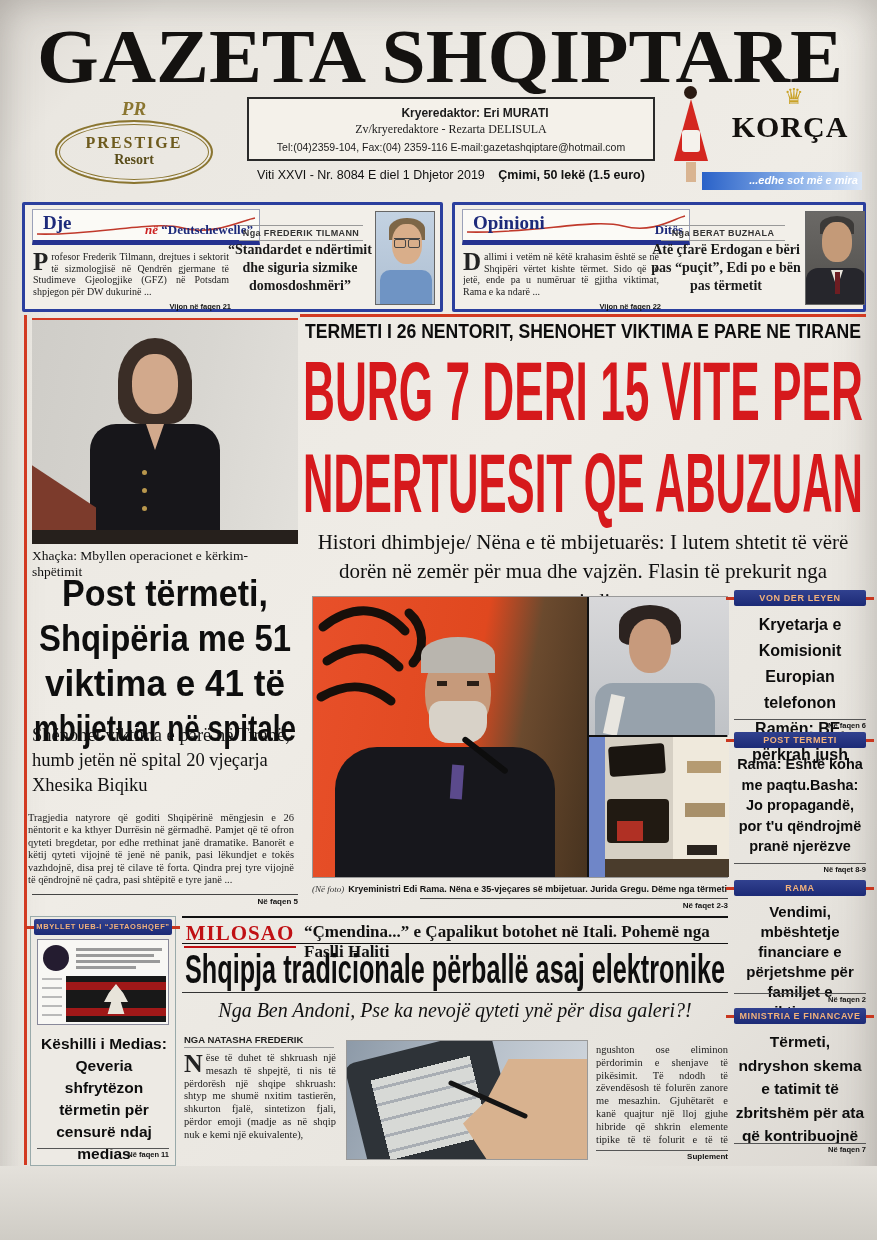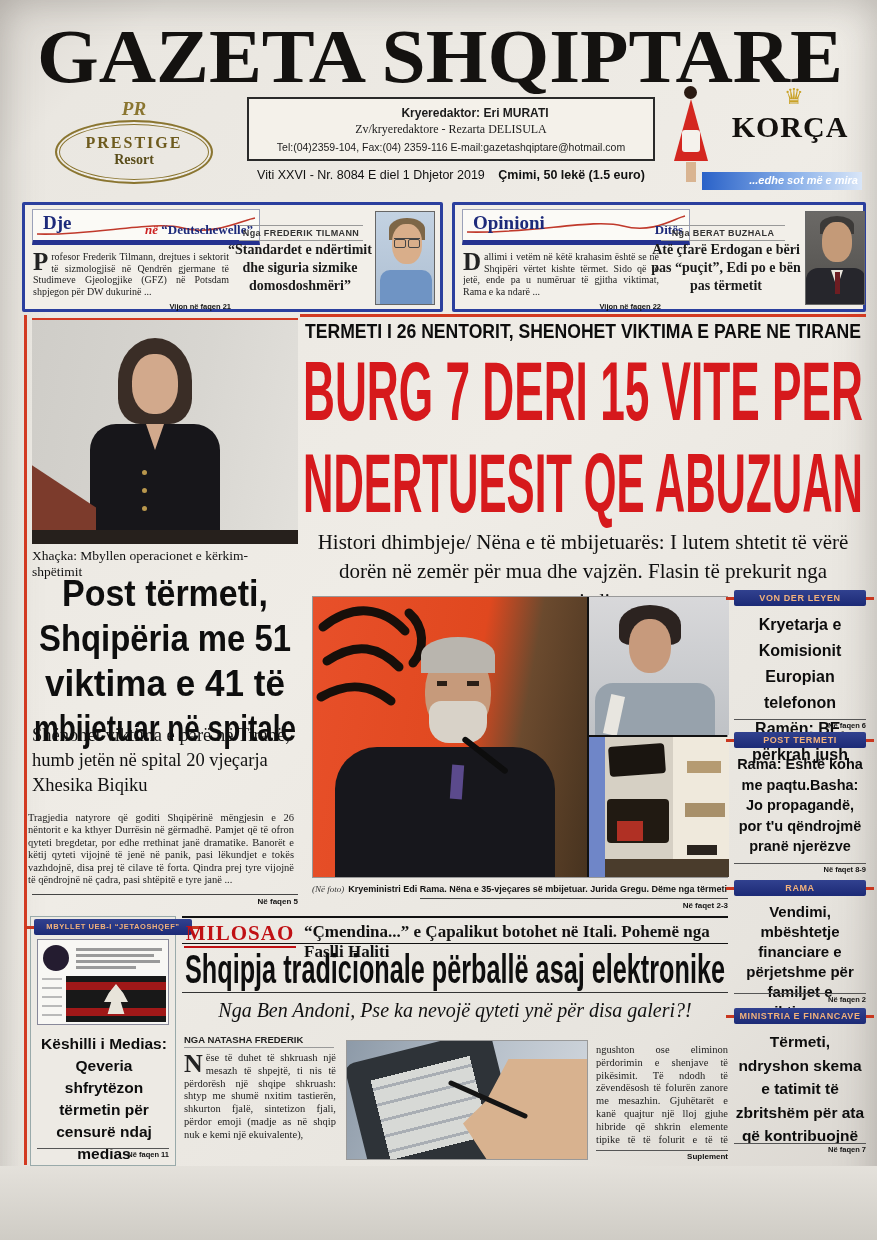--- a/index.html
+++ b/index.html
@@ -151,21 +151,21 @@
   .sb-text { margin-top:6px; text-align:center; font-weight:bold; color:#0d0d0d; }
   .sb-ref { position:absolute; right:0; bottom:0; left:0; border-top:1px solid #555; text-align:right;
     font:bold 7.5px "Liberation Sans", sans-serif; padding-top:1px; color:#111; }
   #sb1 { top:590px; height:140px; } #sb1 .sb-text { font-size:16px; line-height:1.62; }
   #sb2 { top:732px; height:142px; } #sb2 .sb-text { font-size:14.5px; line-height:1.42; }
   #sb3 { top:880px; height:124px; } #sb3 .sb-text { font-size:15px; line-height:1.34; }
   #sb4 { top:1008px; height:146px; } #sb4 .sb-text { font-size:15.5px; line-height:1.52; }
 
   
   .bl-box { left:30px; top:916px; width:146px; height:250px; border:1px solid #9aa; background:#edeae4; }
-  .bl-tag { position:absolute; left:3px; top:2px; width:158px; }
+  .bl-tag { position:absolute; left:3px; top:2px; width:138px; }
   .bl-shot { position:absolute; left:6px; top:22px; width:132px; height:86px; background:#f8f7f4; border:1px solid #889; }
   .bl-shot .logo { position:absolute; left:5px; top:5px; width:26px; height:26px; border-radius:50%; background:#241c30; }
   .bl-shot .tl { position:absolute; left:38px; height:3px; background:#9a9a9a; }
   .bl-shot .flag { position:absolute; left:28px; top:36px; width:100px; height:46px; background:#111;
     background:linear-gradient(#181818 0 12%, #a01818 12% 30%, #181818 30% 70%, #a01818 70% 86%, #181818 86% 100%); }
   .bl-shot .fig { position:absolute; left:66px; top:44px; width:24px; height:30px; background:#e8e4da; clip-path:polygon(50% 0,80% 30%,100% 60%,70% 60%,85% 100%,15% 100%,30% 60%,0 60%,20% 30%); }
   .bl-shot .menu { position:absolute; left:4px; top:38px; width:20px; height:44px;
     background:repeating-linear-gradient(#b9b9b9 0 2px, transparent 2px 9px); }
   .bl-head { position:absolute; left:5px; top:116px; width:136px; text-align:center;
     font:bold 15.5px "Liberation Sans", sans-serif; line-height:1.42; color:#0d0d0d; }

